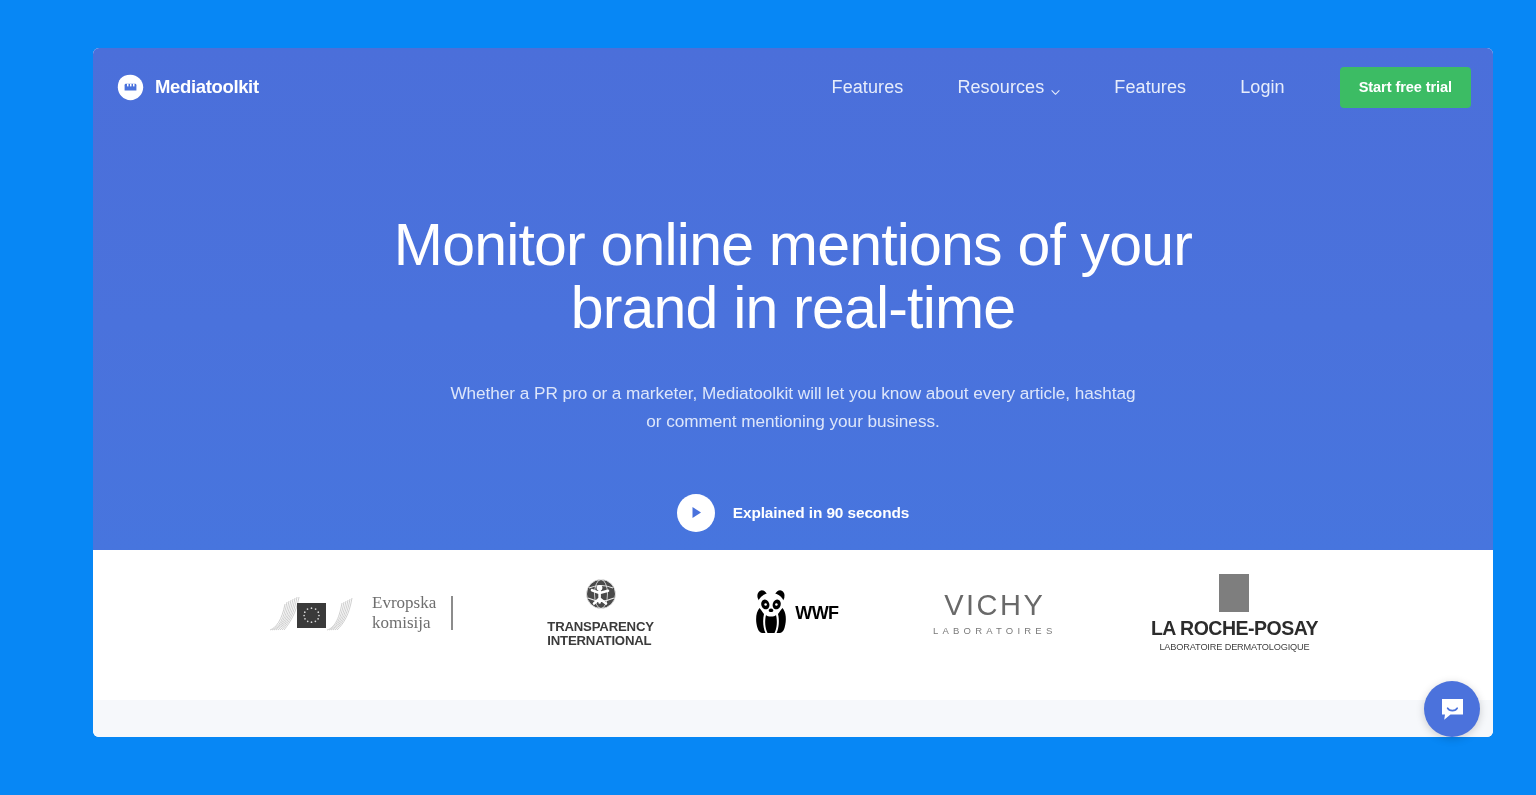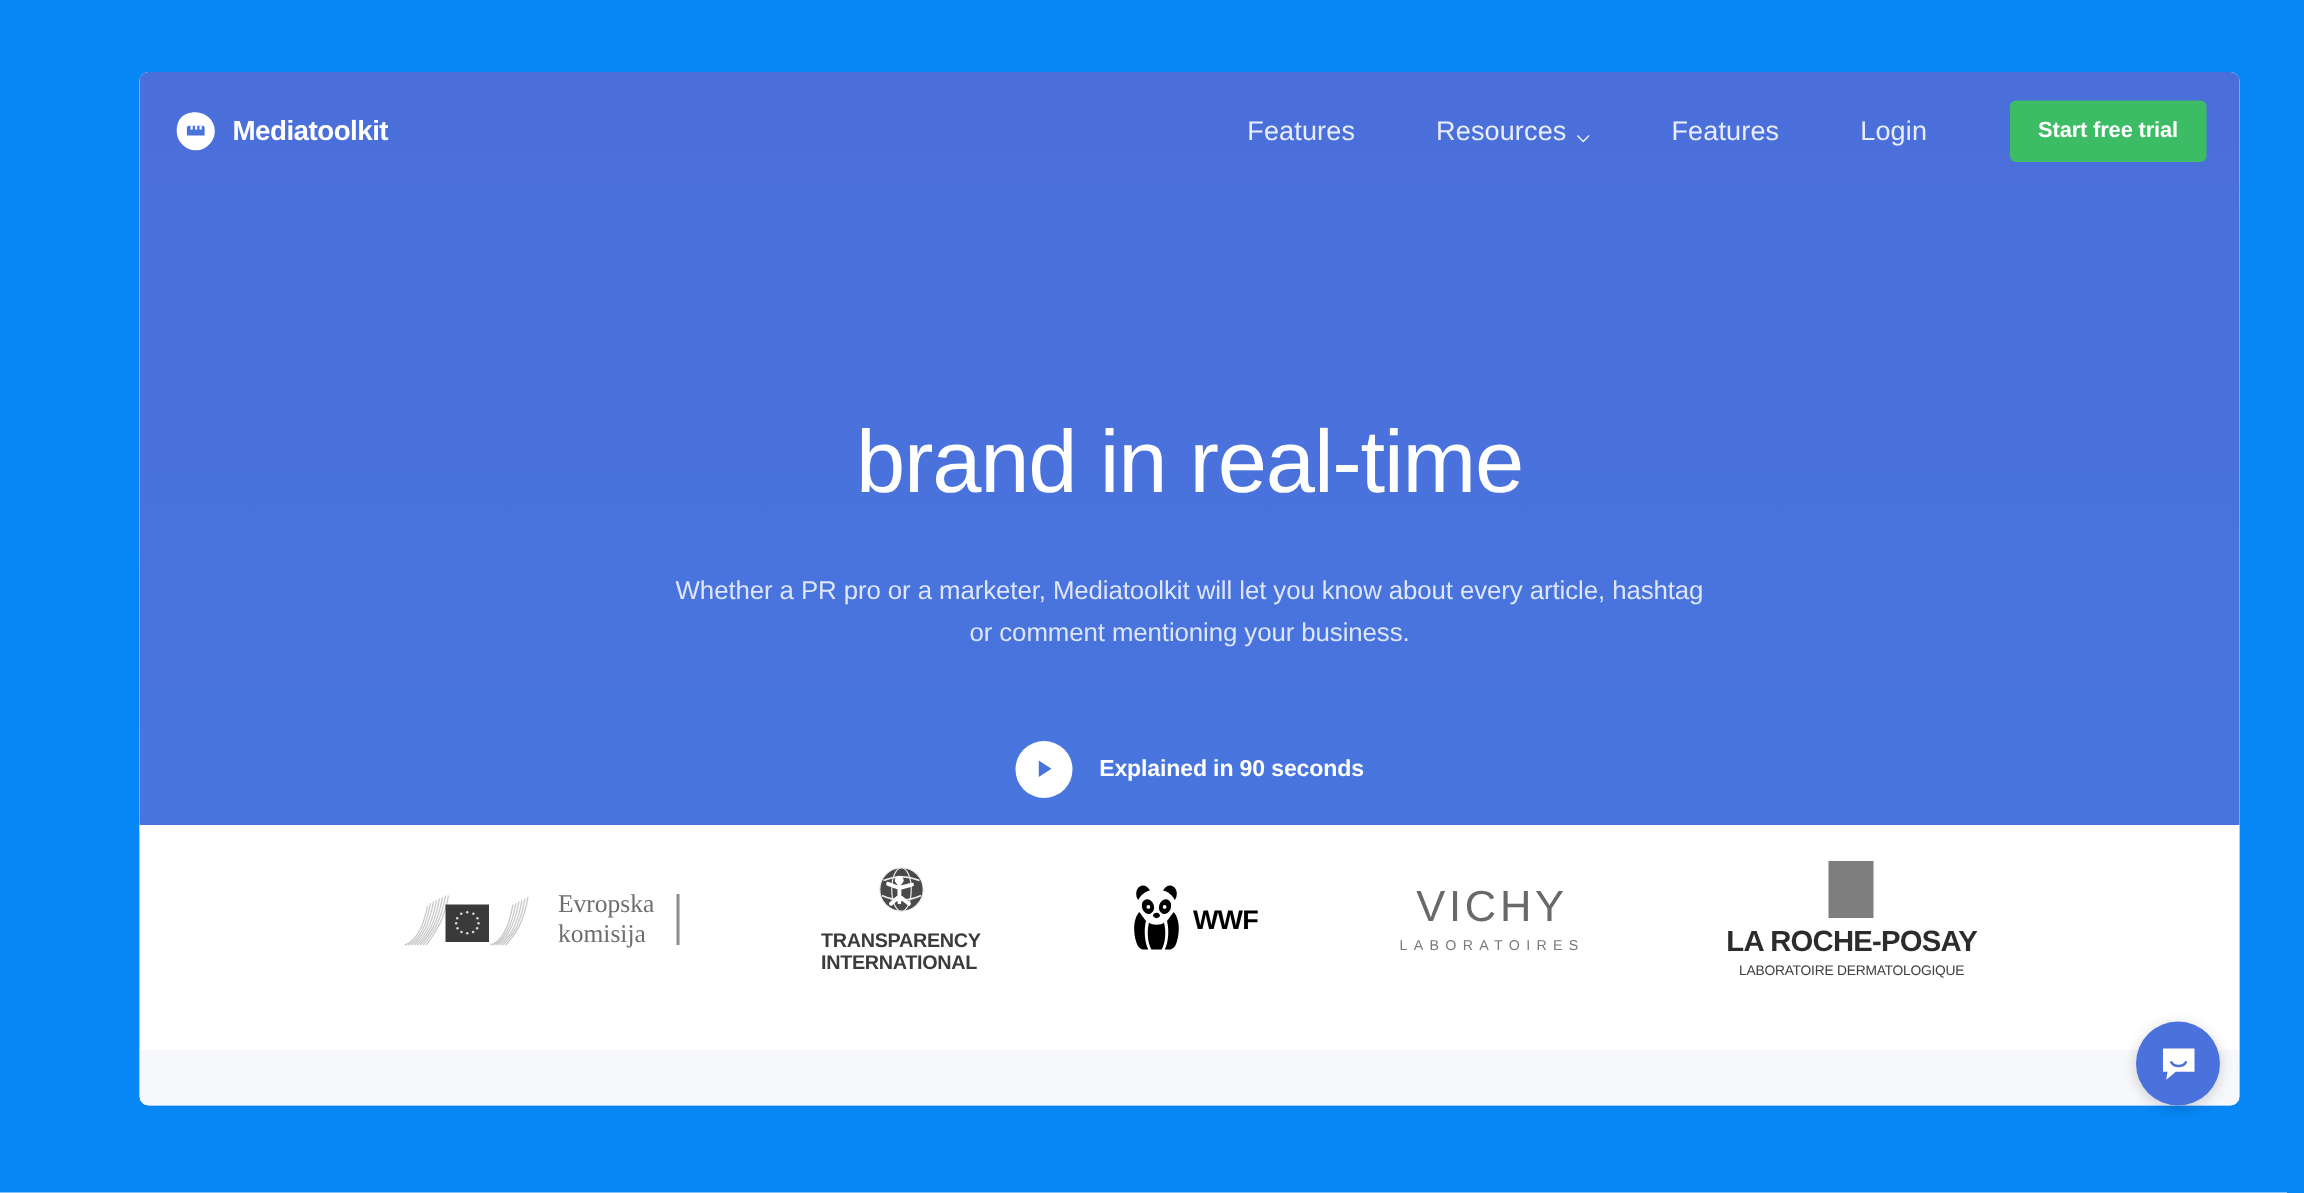--- a/index.html
+++ b/index.html
@@ -356,20 +356,21 @@
           <span>Login</span>
         </a>
 
         <button class="cta-button">Start free trial</button>
       </div>
     </nav>
 
     <div class="hero-content">
 
       <h1 class="headline">
+        <span>Monitor online mentions of your</span>
         <br>
         <span>brand in real-time</span>
       </h1>
 
       <p class="subheadline">Whether a PR pro or a marketer, Mediatoolkit will let you know about every article, hashtag or comment mentioning your business.</p>
 
       <div style="text-align:center;">
         <a class="video-cta">
           <span class="play-circle">
             <svg width="13" height="13" viewBox="0 0 13 13" aria-hidden="true">

